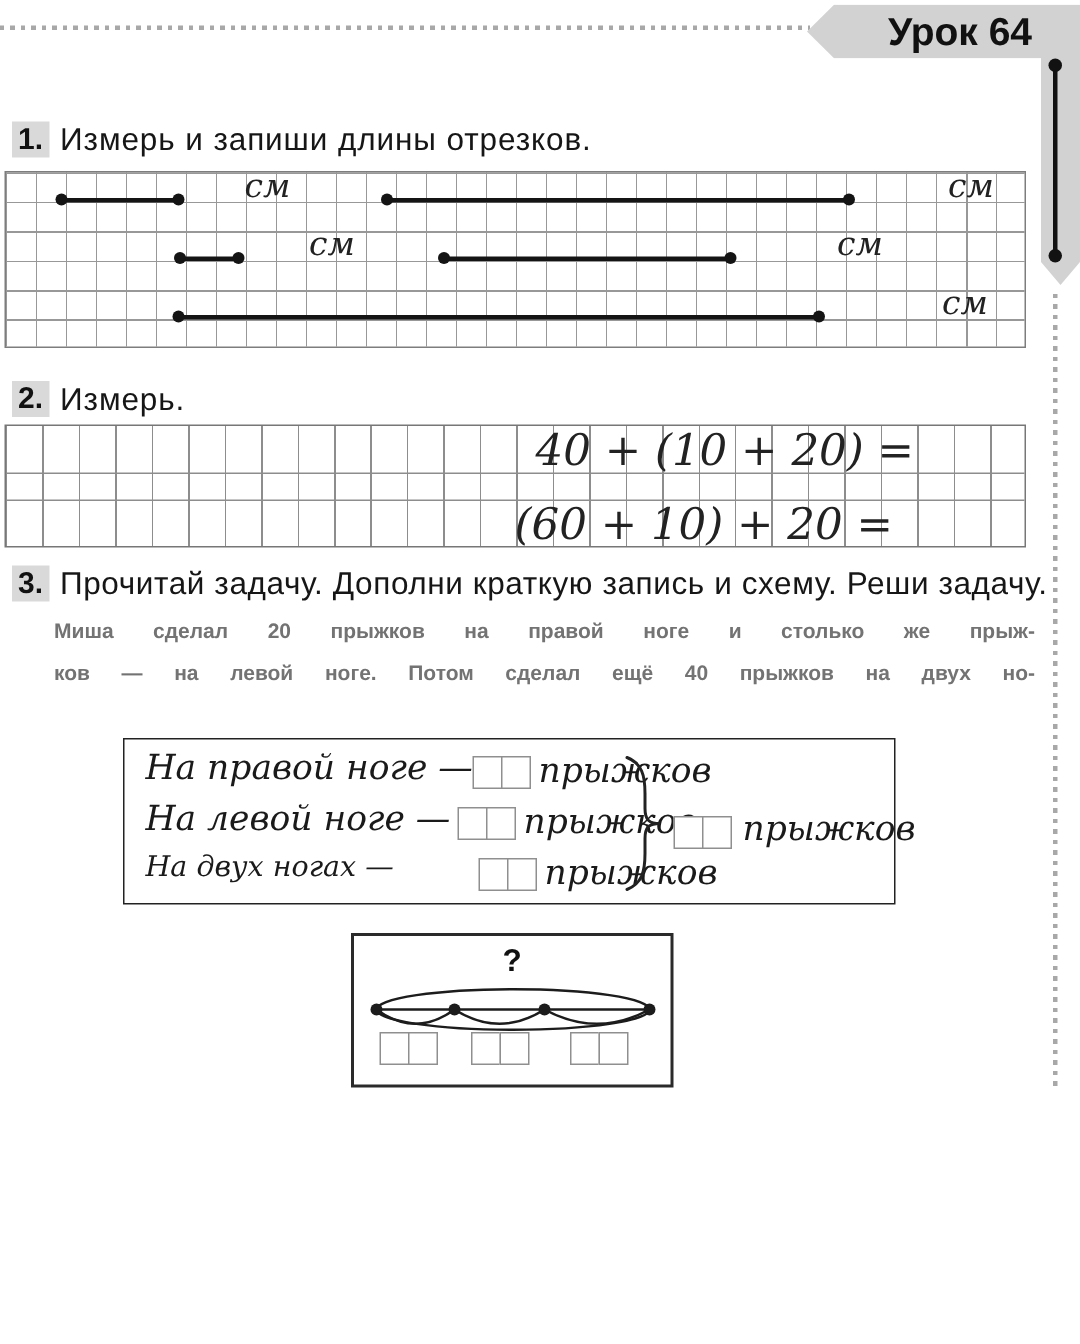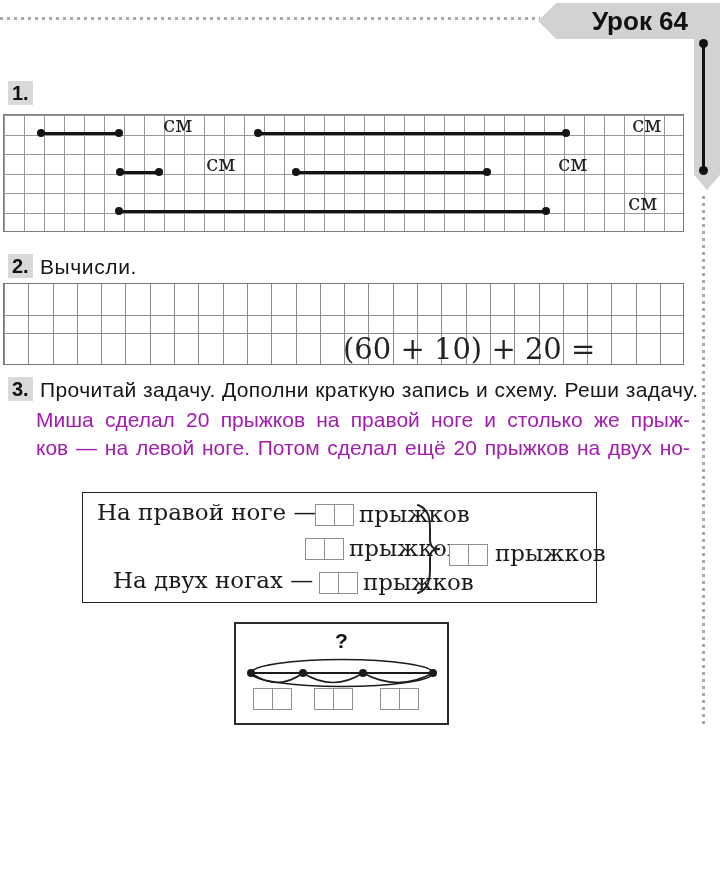--- a/index.html
+++ b/index.html
@@ -44,25 +44,25 @@
     border:1px solid #7d7d7d;
     background-image:
       repeating-linear-gradient(to right,#8f8f8f 0 1px,transparent 1px 19.45px),
       repeating-linear-gradient(to bottom,#8f8f8f 0 1px,transparent 1px 19.65px);
   }
   
   .seg { position:absolute; height:3px; background:#141414; }
   .seg::before,.seg::after { content:""; position:absolute; top:-3px; width:8px; height:8px; border-radius:50%; background:#141414; }
   .seg::before { left:-3px; } .seg::after { right:-3px; }
   
-  .cursive { font-family:"DejaVu Serif", serif; white-space:nowrap; }
+  .cursive { font-family:"DejaVu Serif", serif; font-style:italic; white-space:nowrap; }
   .unit-cm { font-size:22px; color:#222; }
   .expr { font-size:30px; color:#222; line-height:34px; }
   
-  .para-line { font-size:21px; line-height:28px; color:#a21caf; }
+  .para-line { font-size:14px; line-height:28px; color:#737373;font-weight:bold; }
   .just { text-align:justify; text-align-last:justify; }
   
   .cellpair { display:flex; }
   .cellpair .c { width:20px; height:22px; border:1.5px solid #8f8f8f; background:#fff; }
   .cellpair .c + .c { margin-left:-1.5px; }
   
   .record-box { border:1.5px solid #222; background:#fff; }
   .scheme-box { border:2px solid #2a2a2a; background:#fff; }
   .qmark { font-weight:bold; font-size:21px; text-align:center; color:#111; }
   .pink-mark { border-bottom:2px solid #efb9c6; border-radius:0 0 50% 50%; opacity:.8; }
@@ -77,74 +77,77 @@
     <span>Урок 64</span>
   </div>
 
   <div class="abs margin-band" style="left:694px; top:37px; width:26px; height:153px;"></div>
   <div class="abs ruler-dot" style="left:699px; top:39px;"></div>
   <div class="abs ruler-line" style="left:702px; top:44px; height:126px;"></div>
   <div class="abs ruler-dot" style="left:699px; top:166px;"></div>
   <div class="abs dot-v" style="left:702px; top:196px; height:676px;"></div>
 
   <div class="abs num-badge" style="left:8px; top:81px;">1.</div>
+  <div class="abs task-title" style="left:40px; top:82px;">Измерь и запиши длины отрезков.</div>
 
   <div class="abs grid1" style="left:3px; top:114px; width:681px; height:118px;"></div>
 
   <div class="seg" style="left:40px;  top:132px; width:80px;"></div>
   <div class="seg" style="left:257px; top:132px; width:310px;"></div>
   <div class="seg" style="left:119px; top:171px; width:41px;"></div>
   <div class="seg" style="left:295px; top:171px; width:193px;"></div>
   <div class="seg" style="left:118px; top:210px; width:429px;"></div>
 
   <span class="abs cursive unit-cm" style="left:163px; top:112px;">см</span>
   <span class="abs cursive unit-cm" style="left:632px; top:112px;">см</span>
   <span class="abs cursive unit-cm" style="left:206px; top:151px;">см</span>
   <span class="abs cursive unit-cm" style="left:558px; top:151px;">см</span>
   <span class="abs cursive unit-cm" style="left:628px; top:190px;">см</span>
 
   <div class="abs num-badge" style="left:8px; top:254px;">2.</div>
-  <div class="abs task-title" style="left:40px; top:255px;">Вычисли.</div>
+  <div class="abs task-title" style="left:40px; top:255px;">Измерь.</div>
 
   <div class="abs grid2" style="left:3px; top:283px; width:681px; height:82px;">
     <div class="hline" style="top:31px;"></div>
     <div class="hline" style="top:49px;"></div>
   </div>
 
+  <span class="abs cursive expr" style="left:357px; top:283px; font-size:29px;">40 + (10 + 20) =</span>
   <span class="abs cursive expr" style="left:343px; top:332px; font-size:29px;">(60 + 10) + 20 =</span>
 
   <div class="abs num-badge" style="left:8px; top:377px;">3.</div>
   <div class="abs task-title" style="left:40px; top:378px; letter-spacing:0.4px;text-align:center;">Прочитай задачу. Дополни краткую запись и схему. Реши задачу.</div>
 
   <div class="abs" style="left:36px; top:406px; width:654px;">
     <div class="para-line just">Миша сделал 20 прыжков на правой ноге и столько же прыж-</div>
-    <div class="para-line just">ков — на левой ноге. Потом сделал ещё 20 прыжков на двух но-</div>
+    <div class="para-line just">ков — на левой ноге. Потом сделал ещё 40 прыжков на двух но-</div>
   </div>
 
   <div class="abs record-box" style="left:82px; top:492px; width:515px; height:111px;">
 
     <div class="abs" style="left:0; top:6px; width:100%; height:30px;">
       <span class="abs cursive" style="left:14px; top:0; font-size:23px;">На правой ноге —</span>
       <div class="abs cellpair" style="left:232px; top:5px;">
           <div class="c"></div>
           <div class="c"></div>
         </div>
       <span class="abs cursive" style="left:276px; top:2px; font-size:23px;">прыжков</span>
     </div>
 
     <div class="abs" style="left:0; top:40px; width:100%; height:30px;">
+      <span class="abs cursive" style="left:14px; top:0; font-size:23px;">На левой ноге —</span>
       <div class="abs cellpair" style="left:222px; top:5px;">
           <div class="c"></div>
           <div class="c"></div>
         </div>
       <span class="abs cursive" style="left:266px; top:2px; font-size:23px;">прыжков</span>
     </div>
 
     <div class="abs" style="left:0; top:74px; width:100%; height:30px;">
-      <span class="abs cursive" style="left:30px; top:0; font-size:23px;">На двух ногах —</span>
+      <span class="abs cursive" style="left:14px; top:0; font-size:19px;">На двух ногах —</span>
       <div class="abs cellpair" style="left:236px; top:5px;">
           <div class="c"></div>
           <div class="c"></div>
         </div>
       <span class="abs cursive" style="left:280px; top:2px; font-size:23px;">прыжков</span>
     </div>
 
     <svg class="abs" style="left:333px; top:10px;" width="26" height="92" viewBox="0 0 26 92">
       <path d="M2,2 C12,6 14,14 14,26 L14,36 C14,44 17,46 24,46 C17,46 14,48 14,56 L14,66 C14,78 12,86 2,90" fill="none" stroke="#222" stroke-width="2" stroke-linecap="round"></path>
     </svg>

